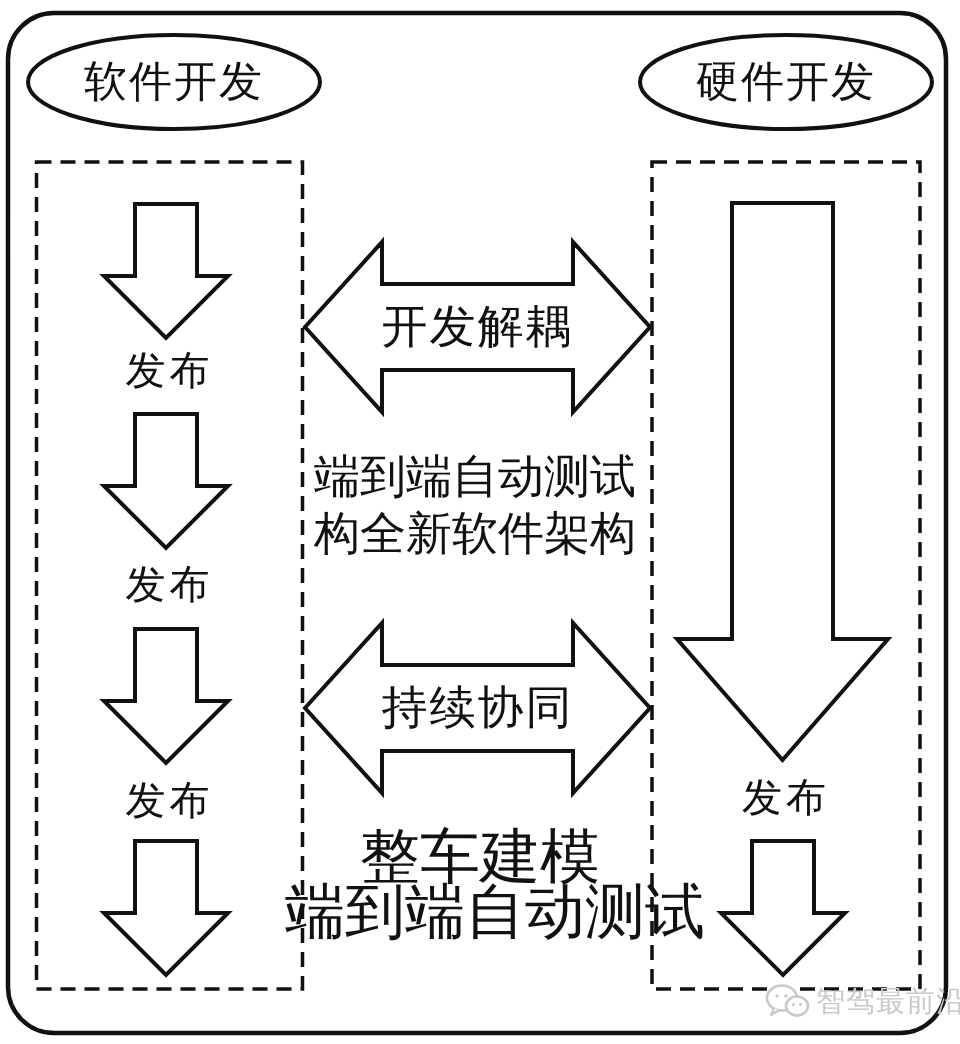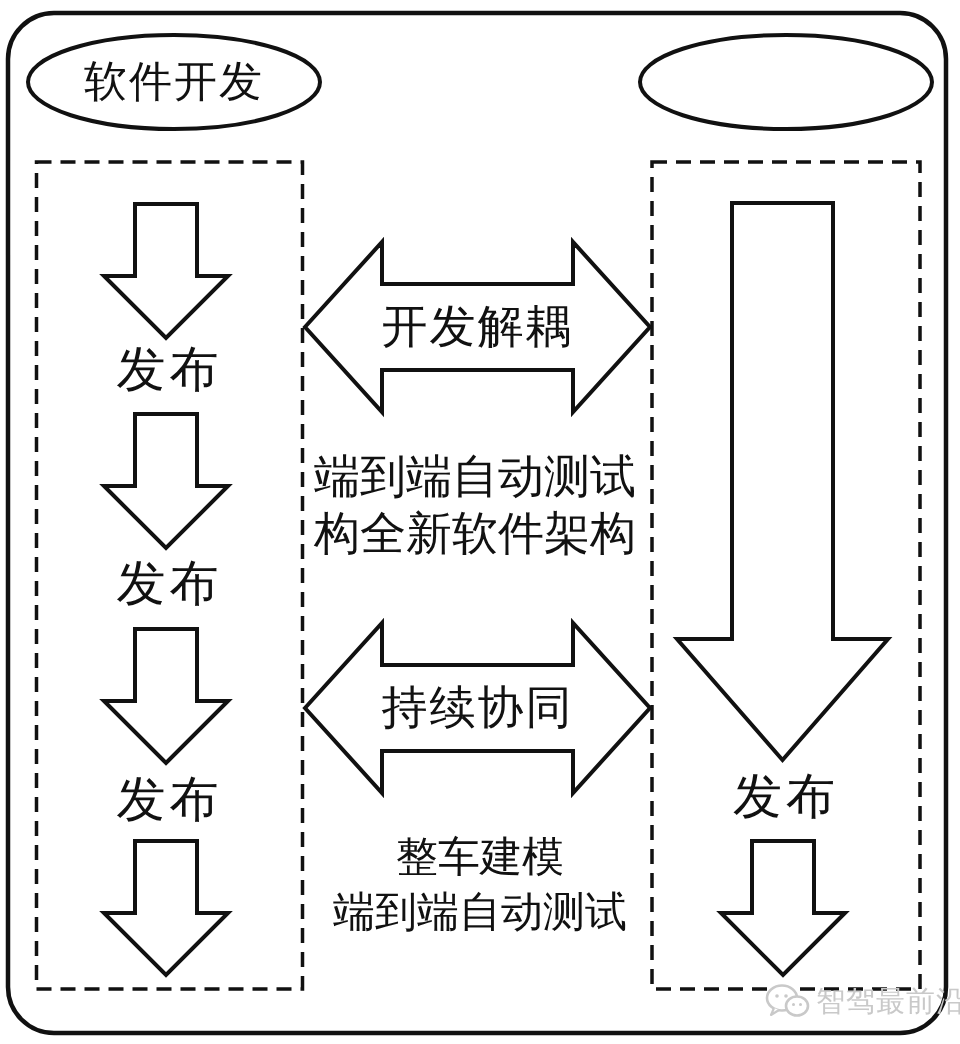--- a/index.html
+++ b/index.html
@@ -30,41 +30,41 @@
     justify-content: center;
     text-align: center;
     color: #111111;
     white-space: nowrap;
   }
   .ellipse-label {
     font-size: 43px;
     letter-spacing: 2px;
   }
   .release-label {
-    font-size: 49px;
+    font-size: 40px;
     letter-spacing: 4px;
   }
   .connector-label {
     font-size: 46px;
     letter-spacing: 2px;
   }
   .annotation {
     position: absolute;
     text-align: center;
     color: #111111;
   }
   .annotation div {
     white-space: nowrap;
   }
   .annotation-top {
     font-size: 46px;
     line-height: 57px;
   }
   .annotation-bottom {
-    font-size: 42px;
+    font-size: 60px;
     line-height: 55px;
   }
   .watermark {
     position: absolute;
     left: 764px;
     top: 982px;
     display: flex;
     align-items: center;
     gap: 4px;
     color: #c9c9c9;
@@ -96,20 +96,21 @@
     <path d="M31 0 H93 V72 H124 L62 134 L0 72 H31 Z" transform="translate(104,841)" fill="#ffffff" stroke="#111111" stroke-width="4"></path>
 
     <path d="M55 0 H156 V436 H211 L105.5 557 L0 436 H55 Z" transform="translate(677,203)" fill="#ffffff" stroke="#111111" stroke-width="4"></path>
     <path d="M31 0 H93 V72 H124 L62 134 L0 72 H31 Z" transform="translate(721,841)" fill="#ffffff" stroke="#111111" stroke-width="4"></path>
 
     <path d="M0 85 L77 0 V42 H268 V0 L345 85 L268 170 V128 H77 V170 Z" transform="translate(305,242)" fill="#ffffff" stroke="#111111" stroke-width="4"></path>
     <path d="M0 85 L77 0 V42 H268 V0 L345 85 L268 170 V128 H77 V170 Z" transform="translate(305,623)" fill="#ffffff" stroke="#111111" stroke-width="4"></path>
   </svg>
 
   <div class="label ellipse-label" style="left:28px; top:34px; width:292px; height:96px;">软件开发</div>
+  <div class="label ellipse-label" style="left:640px; top:34px; width:292px; height:96px;">硬件开发</div>
 
   <div class="label release-label" style="left:36px; top:342px; width:267px; height:56px;">发布</div>
   <div class="label release-label" style="left:36px; top:556px; width:267px; height:56px;">发布</div>
   <div class="label release-label" style="left:36px; top:772px; width:267px; height:56px;">发布</div>
 
   <div class="label release-label" style="left:652px; top:769px; width:268px; height:56px;">发布</div>
 
   <div class="label connector-label" style="left:305px; top:623px; width:345px; height:170px;">持续协同</div>
   <div class="label connector-label" style="left:305px; top:242px; width:345px; height:170px;">开发解耦</div>
 

